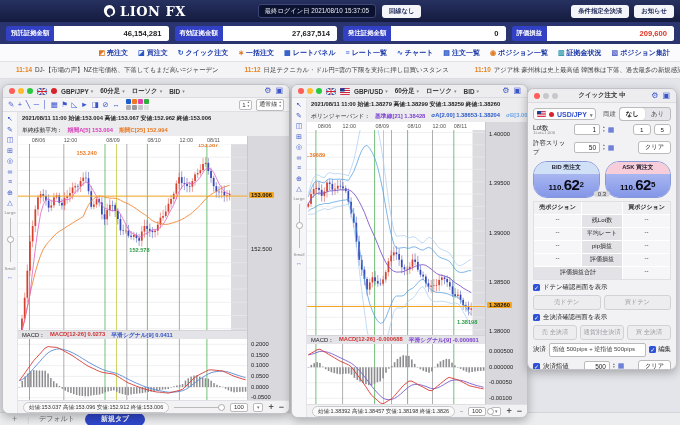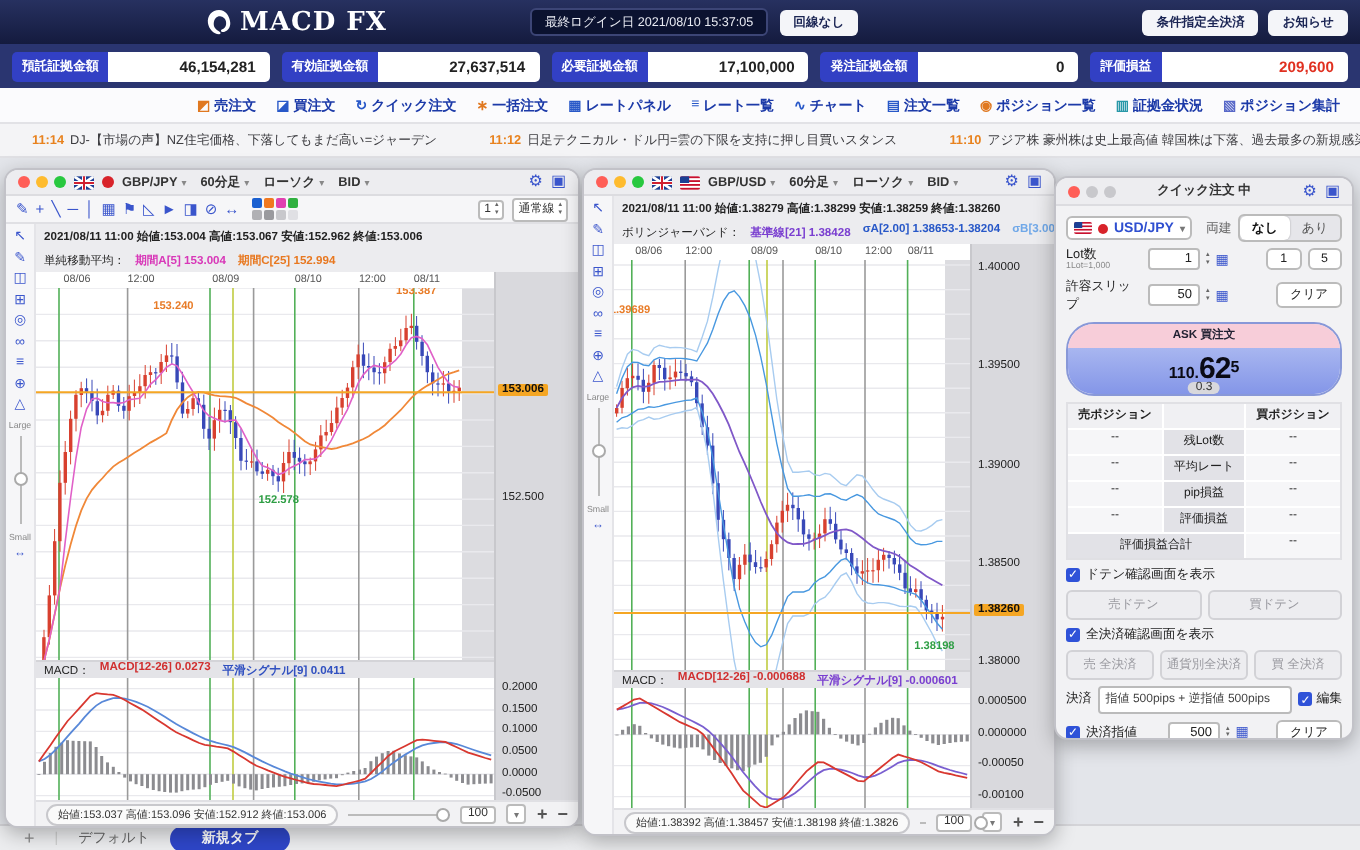--- a/index.html
+++ b/index.html
@@ -108,44 +108,40 @@
 .tabnew{background:#2e46c8;color:#fff;font-weight:bold;font-size:7px;border-radius:8px;padding:1.5px 16px}
 </style>
 </head>
 <body>
 
 <div class="hdr">
   <div class="brand">
     <svg width="15" height="15" viewBox="0 0 16 16">
         <path d="M8 1C4.2 1 1.6 4 2.1 8c.4 3 3 6 5.9 6 1 0 1.1-1 .3-1.4C6.2 11.6 5 10 5.2 8c.3-2.5 1.8-3.8 3.8-3.5 2 .3 3 2 2.8 4-.1 1.5-1 2.6-2.3 3-.7.3-.5 1.3.3 1.3 2.5 0 4.4-2.3 4.2-5C13.7 4.2 11.5 1 8 1z" fill="#fff"></path>
       </svg>
-    <span>MACD FX</span>
+    <span>LION FX</span>
   </div>
   <div class="mid">
     <span class="pill-dark">最終ログイン日 2021/08/10 15:37:05</span>
     <span class="pill-lt">回線なし</span>
   </div>
   <div class="right">
     <span class="pill-lt">条件指定全決済</span>
     <span class="pill-lt">お知らせ</span>
   </div>
 </div>
 
 <div class="acct">
   <div class="it">
       <span class="lb">預託証拠金額</span>
       <span class="vl">46,154,281</span>
     </div>
   <div class="it">
       <span class="lb">有効証拠金額</span>
       <span class="vl">27,637,514</span>
-    </div>
-  <div class="it">
-      <span class="lb">必要証拠金額</span>
-      <span class="vl">17,100,000</span>
     </div>
   <div class="it">
       <span class="lb">発注証拠金額</span>
       <span class="vl">0</span>
     </div>
   <div class="it">
       <span class="lb">評価損益</span>
       <span class="vl" style="color:#e03020">209,600</span>
     </div>
 </div>
@@ -1063,20 +1059,24 @@
       </div>
       <div class="qrow">
         <span class="qlbl">許容スリップ</span>
         <span class="inp">50</span>
           <span class="stp"></span>
           <span class="kp"></span>
         <span class="pbtn" style="margin-left:auto">クリア</span>
       </div>
       <div class="ba">
         <div class="bapill">
+          <div class="bahead" style="background:#cfe0f7">BID 売注文</div>
+          <div class="babody"><span class="b1">110.</span><span class="b2">62</span><span class="b3">2</span></div>
+        </div>
+        <div class="bapill">
           <div class="bahead" style="background:#f7cdd9">ASK 買注文</div>
           <div class="babody"><span class="b1">110.</span><span class="b2">62</span><span class="b3">5</span></div>
         </div>
         <span class="spr">0.3</span>
       </div>
       <div class="ptab">
         <div class="ph">売ポジション</div>
           <div class="ph"></div>
           <div class="ph">買ポジション</div>
         <div>--</div>

